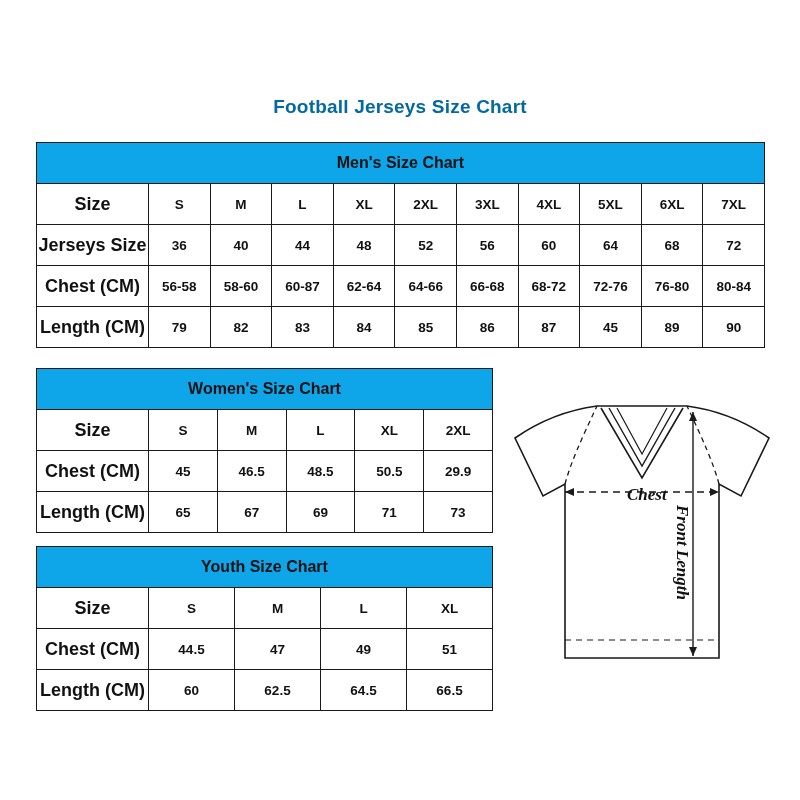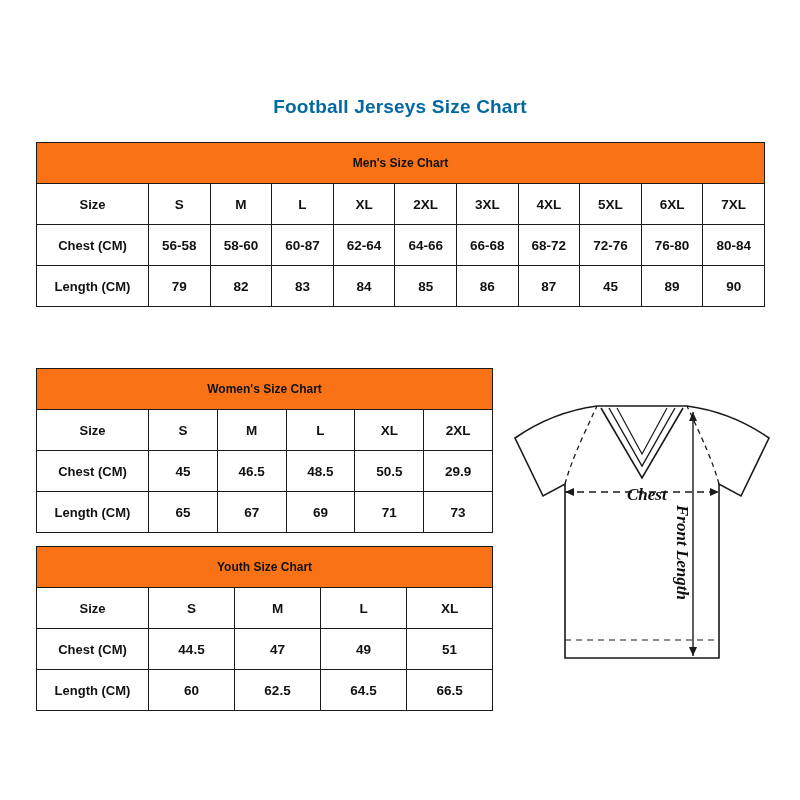--- a/index.html
+++ b/index.html
@@ -43,28 +43,28 @@
     border: 1px solid #1a1a1a;
     text-align: center;
     vertical-align: middle;
     font-size: 13.5px;
     color: #111111;
     padding: 0;
     font-weight: normal;
     height: 40px;
   }
   table.sz .hdr-band {
-    background: #f97316;
-    font-weight: bold;
-    font-size: 12px;
+    background: #0ea5e9;
+    font-weight: bold;
+    font-size: 16px;
     height: 40px;
   }
   table.sz .rowlabel {
     font-weight: bold;
-    font-size: 13px;
+    font-size: 18px;
     text-align: center;
   }
   table.sz .colhead {
     font-weight: bold;
     font-size: 13.5px;
   }
   table.sz .cell {
     font-weight: bold;
     font-size: 13.5px;
   }
@@ -155,20 +155,33 @@
         <td class="colhead">S</td>
         <td class="colhead">M</td>
         <td class="colhead">L</td>
         <td class="colhead">XL</td>
         <td class="colhead">2XL</td>
         <td class="colhead">3XL</td>
         <td class="colhead">4XL</td>
         <td class="colhead">5XL</td>
         <td class="colhead">6XL</td>
         <td class="colhead">7XL</td>
+      </tr>
+      <tr>
+        <td class="rowlabel">Jerseys Size</td>
+        <td class="cell">36</td>
+        <td class="cell">40</td>
+        <td class="cell">44</td>
+        <td class="cell">48</td>
+        <td class="cell">52</td>
+        <td class="cell">56</td>
+        <td class="cell">60</td>
+        <td class="cell">64</td>
+        <td class="cell">68</td>
+        <td class="cell">72</td>
       </tr>
       <tr>
         <td class="rowlabel">Chest (CM)</td>
         <td class="cell">56-58</td>
         <td class="cell">58-60</td>
         <td class="cell">60-87</td>
         <td class="cell">62-64</td>
         <td class="cell">64-66</td>
         <td class="cell">66-68</td>
         <td class="cell">68-72</td>

